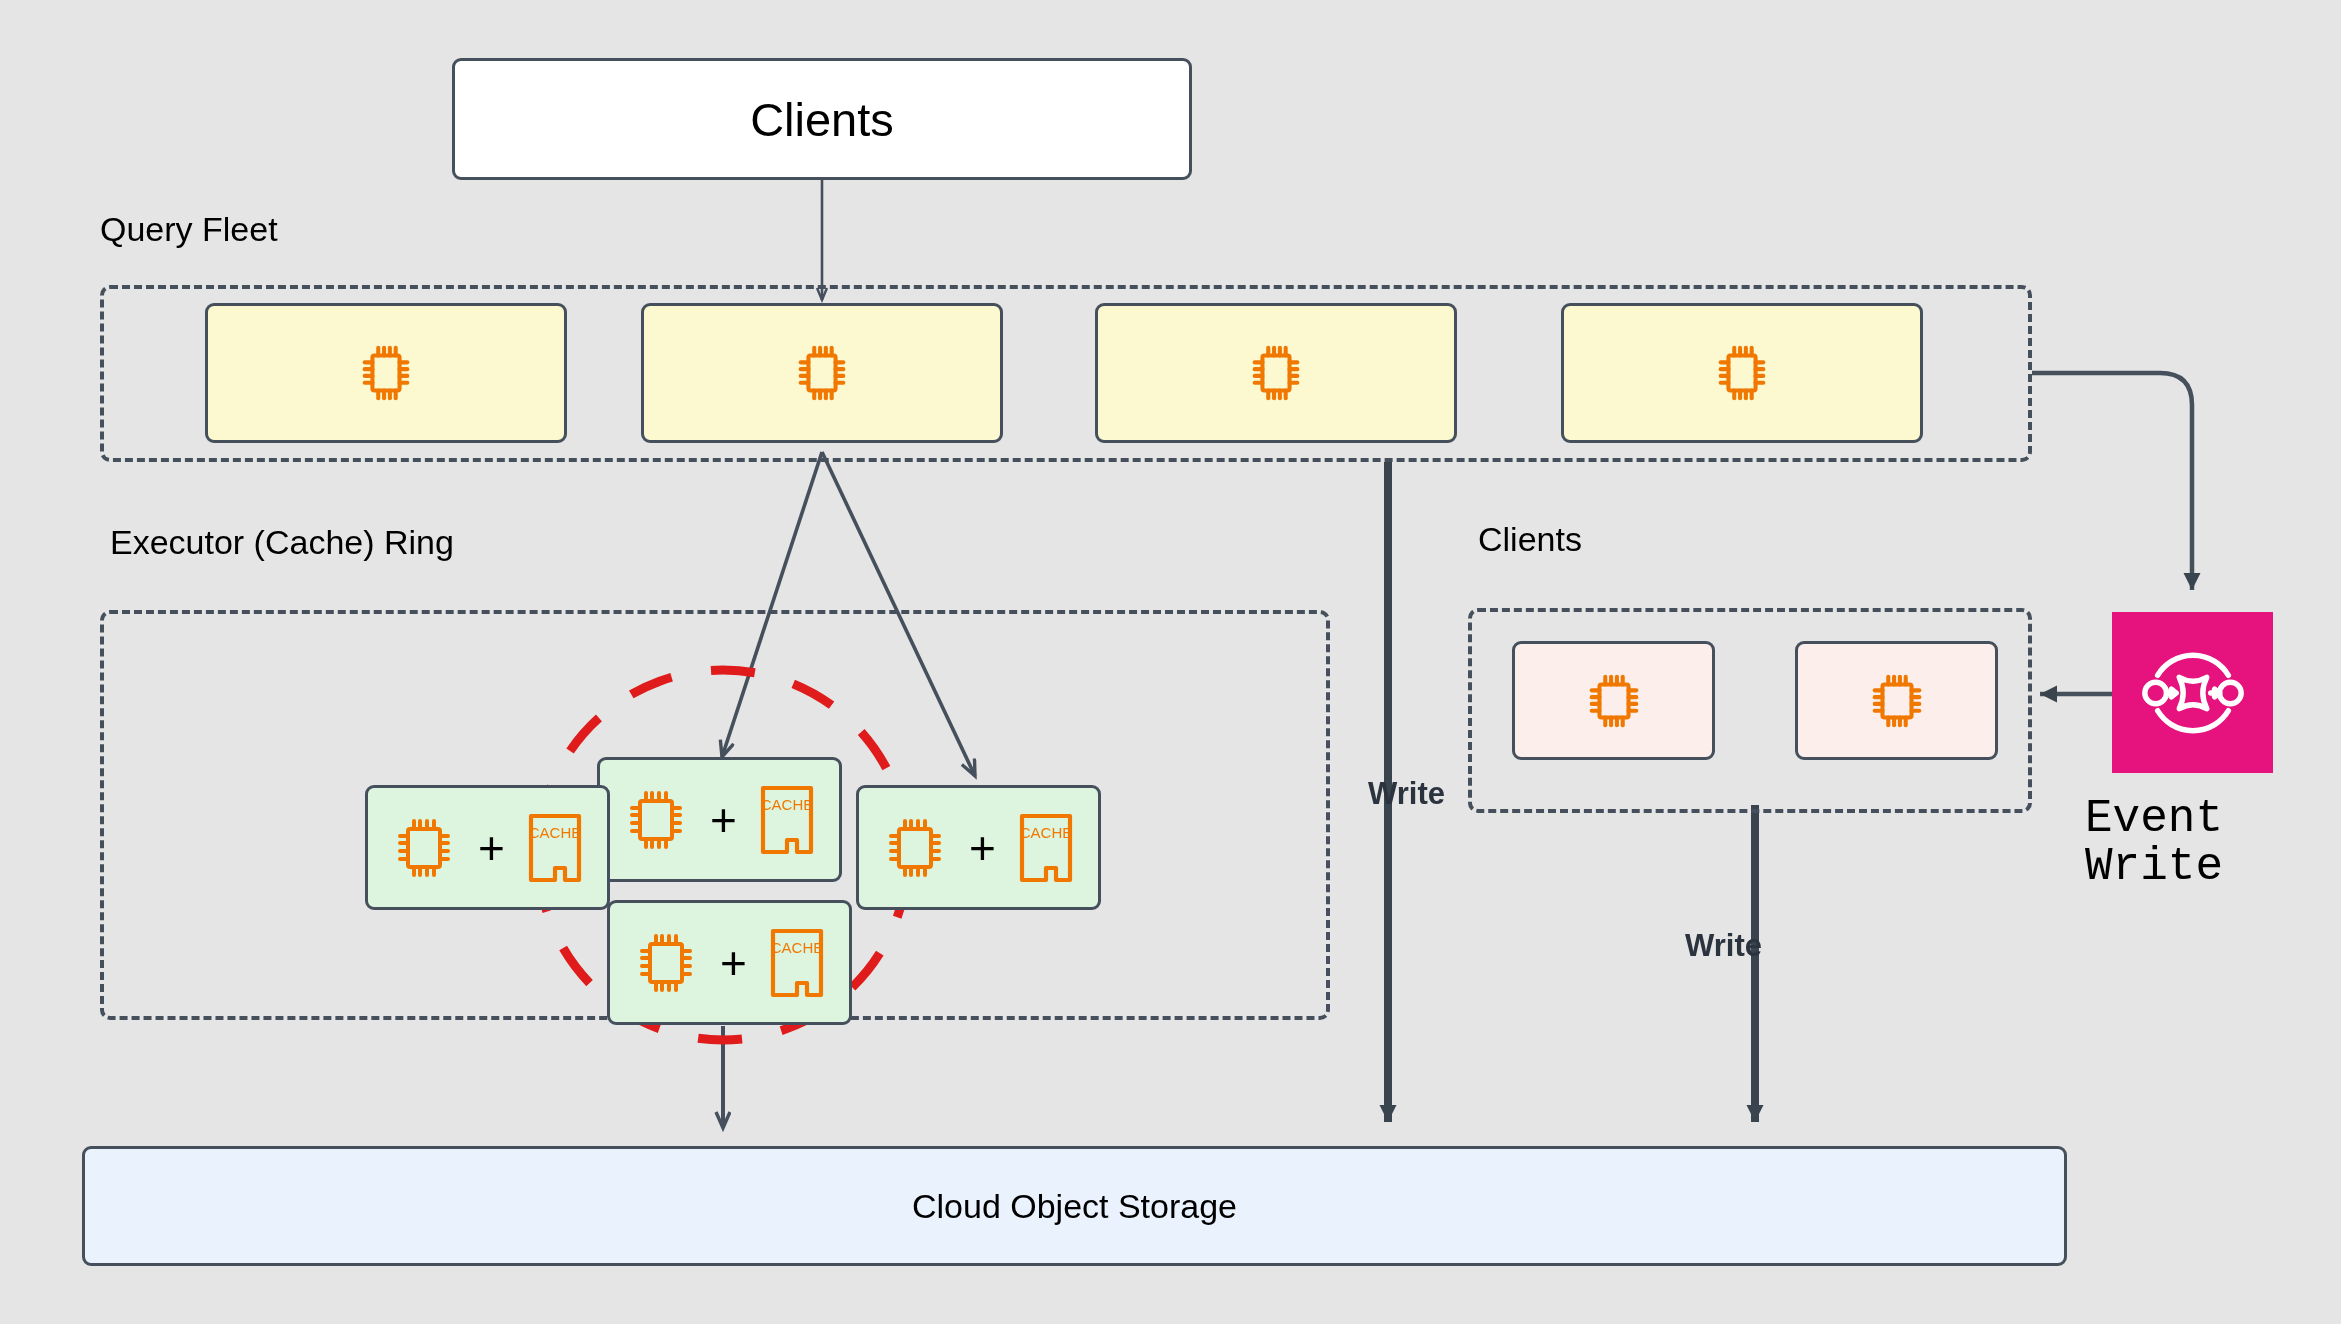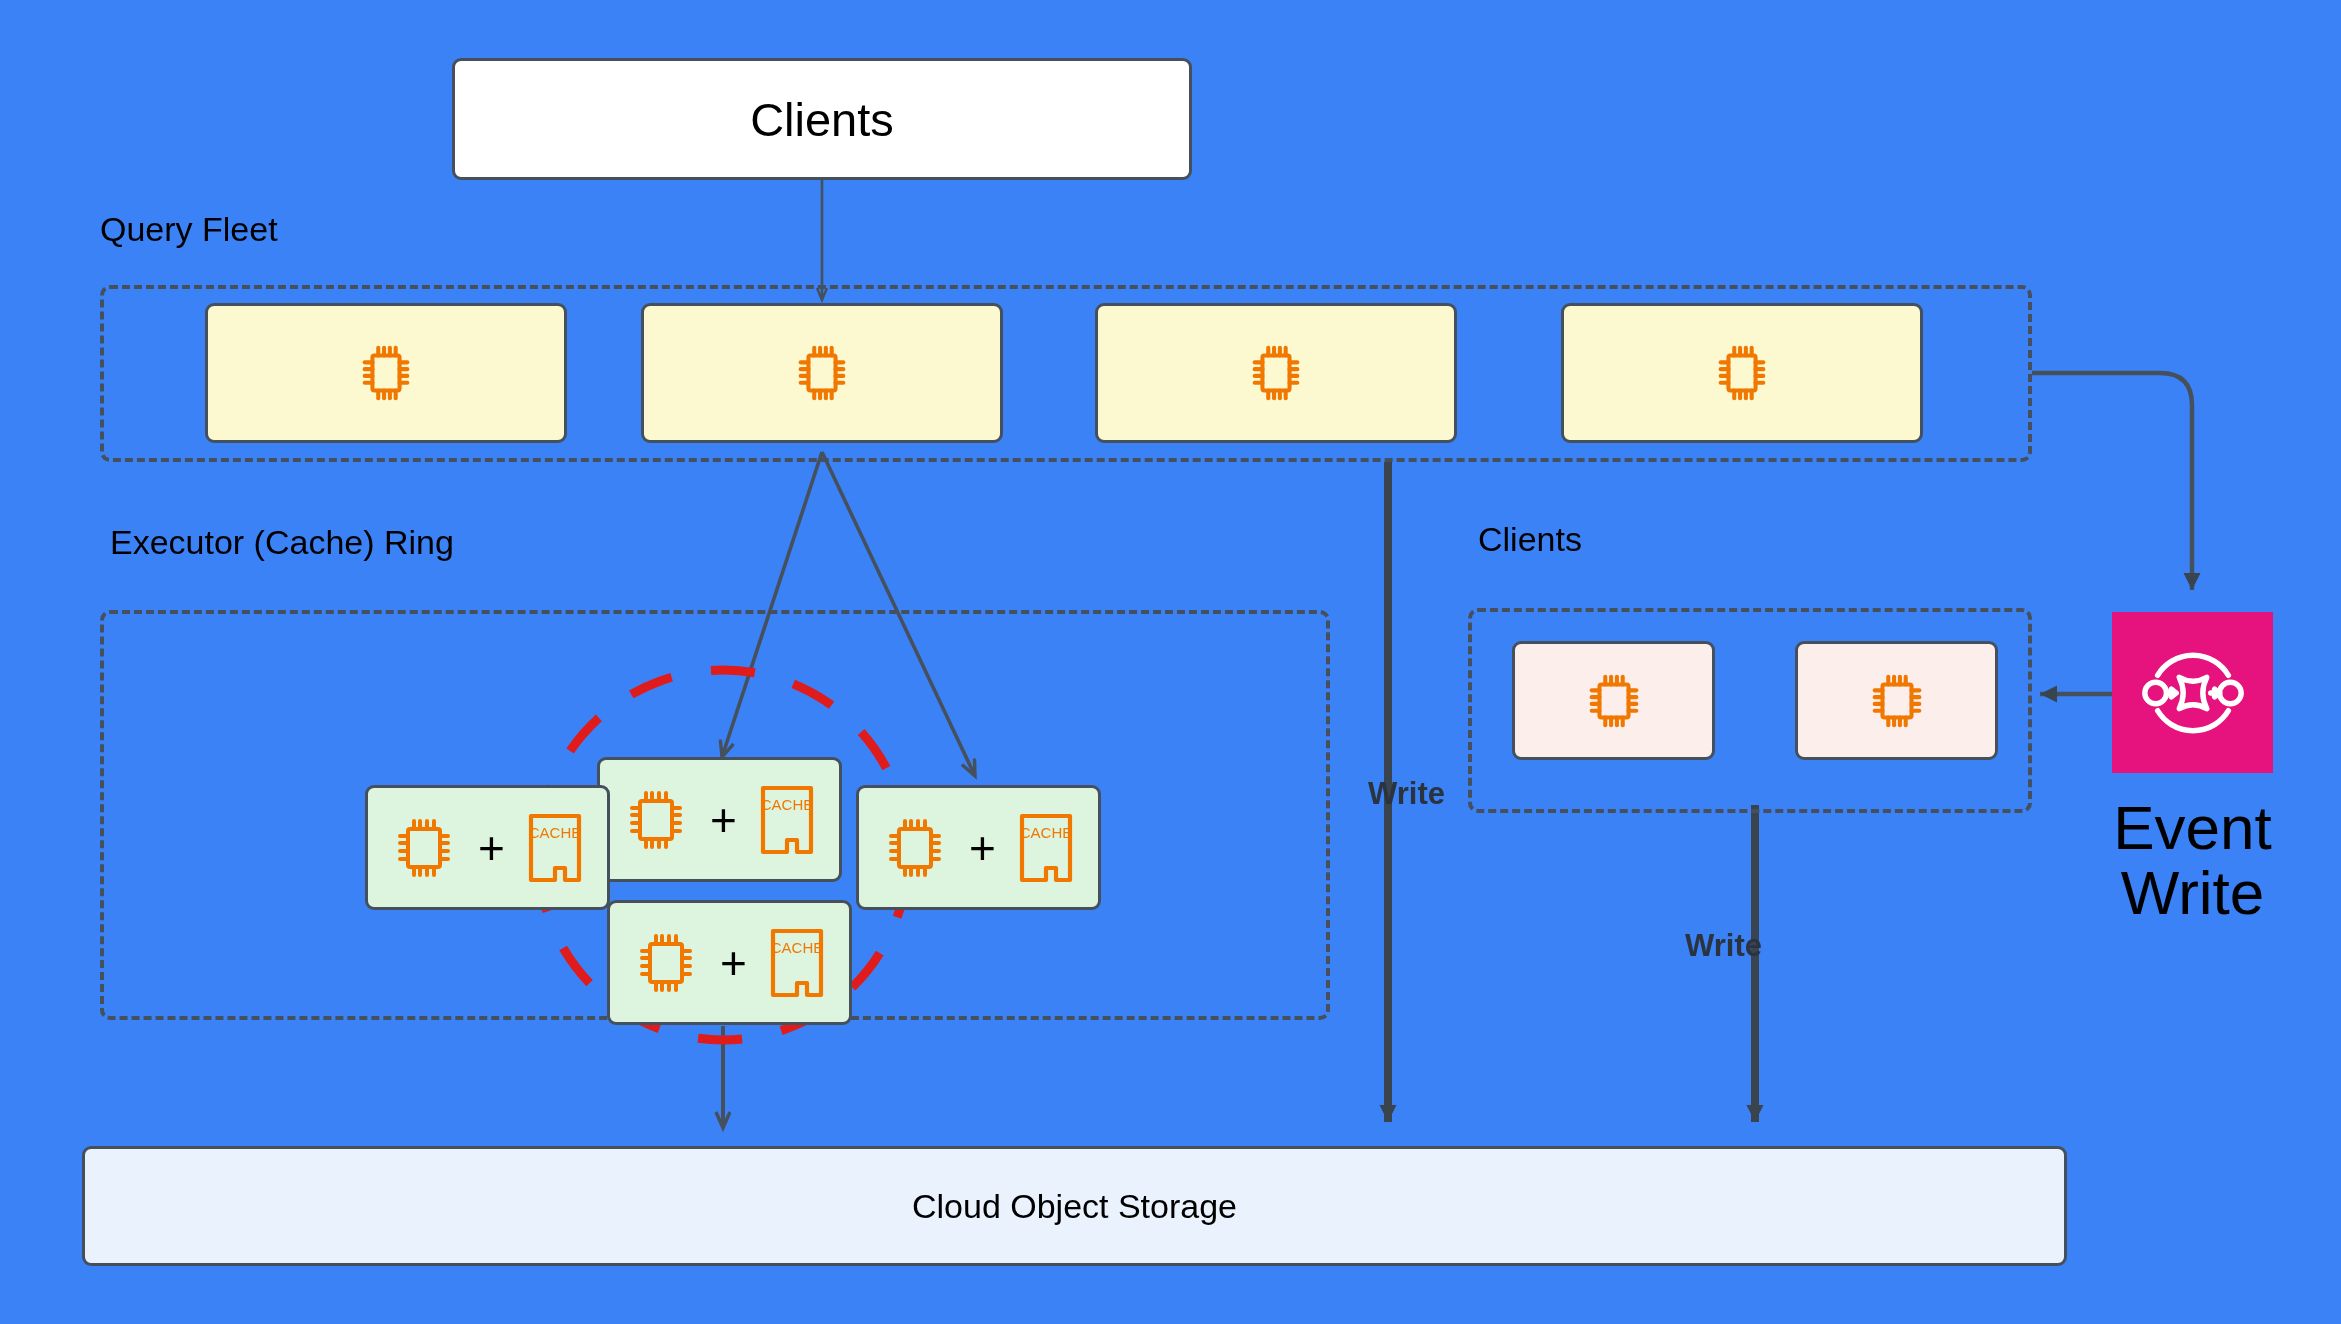--- a/index.html
+++ b/index.html
@@ -8,21 +8,21 @@
     padding: 0;
     background: #ffffff;
   }
   body {
     font-family: "Liberation Sans", sans-serif;
   }
   #canvas {
     position: relative;
     width: 2341px;
     height: 1324px;
-    background: #3b82f6;
+    background: #e5e5e5;
     overflow: hidden;
   }
   #svgroot {
     position: absolute;
     left: 0;
     top: 0;
     width: 2341px;
     height: 1324px;
   }
   .grp-label {
@@ -91,25 +91,25 @@
   }
   .eq-tile {
     position: absolute;
     background: #e6127d;
     display: flex;
     align-items: center;
     justify-content: center;
   }
   .eq-caption {
     position: absolute;
-    text-align: center;
+    text-align: left;
     color: #000000;
-    font-size: 62px;
+    font-size: 46px;
     line-height: 1.05;
-    font-family: Liberation Sans, sans-serif;
+    font-family: Liberation Mono, monospace;
   }
   .icon-svg { display: block; }
 </style>
 </head>
 <body>
 
 <div id="canvas">
 
   <svg id="svgroot" viewBox="0 0 2341 1324">
     <defs>

